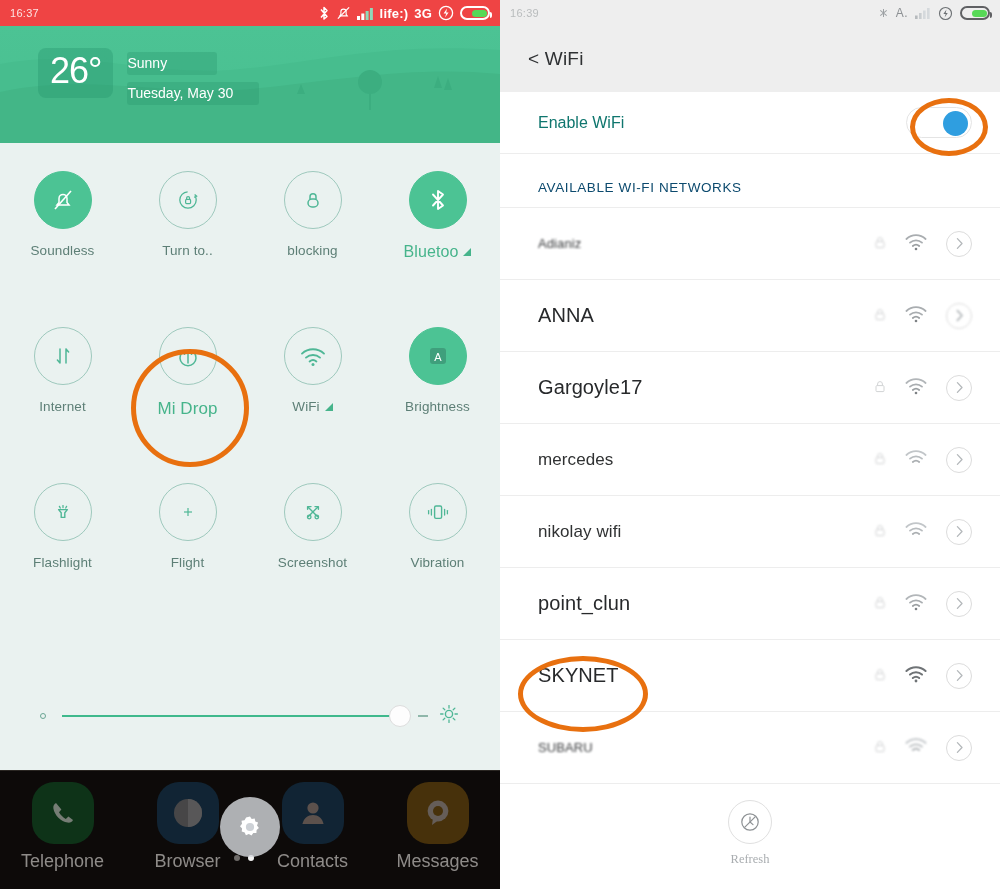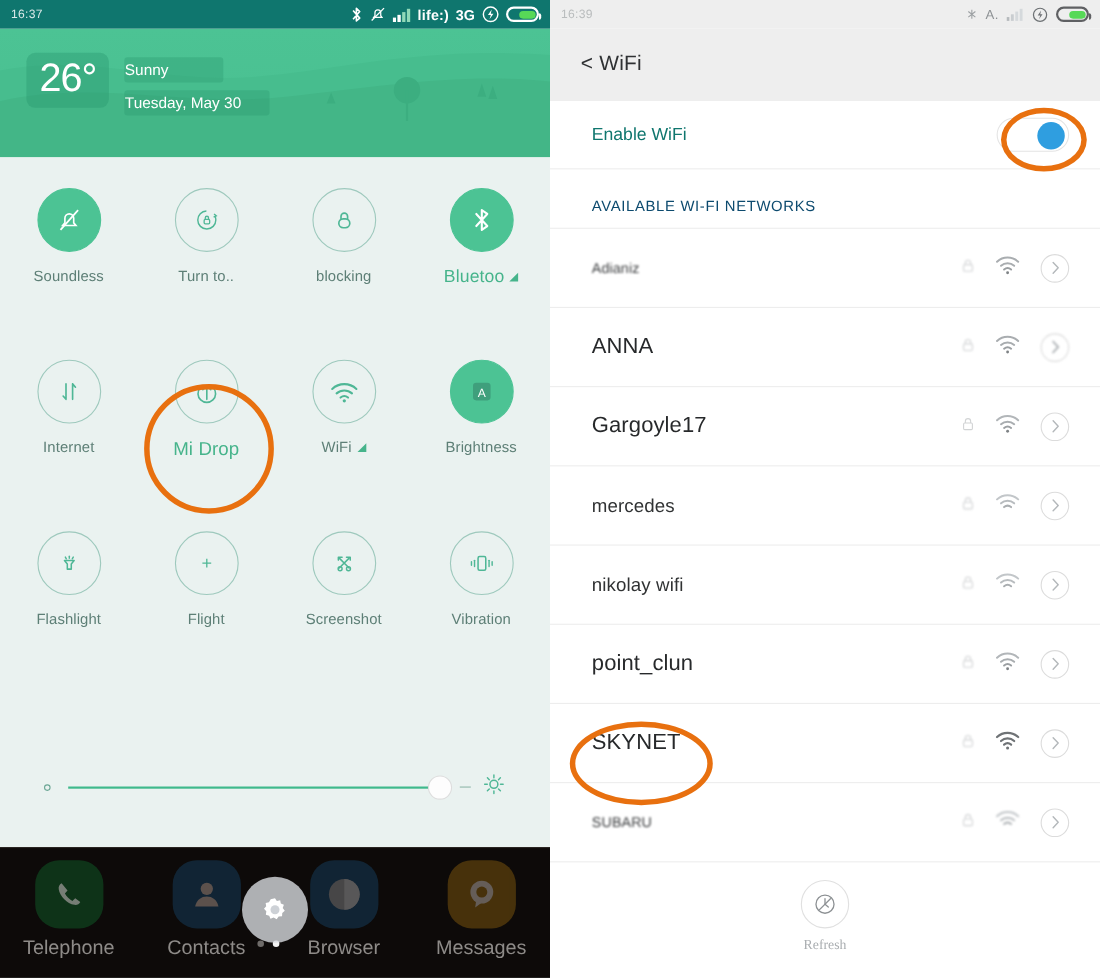--- a/index.html
+++ b/index.html
@@ -14,21 +14,21 @@
   .left-panel {
     position: relative;
     width: 500px; height: 889px;
     background: #eaf2f0;
     overflow: hidden;
   }
 
   
   .l-statusbar {
     position: relative; height: 26px; width: 100%;
-    background: #0f766e;
+    background: #ef4444;
     display: flex; align-items: center;
     padding: 0 10px; z-index: 5;
   }
   .l-time { font-size: 11px; color: #ffffff; letter-spacing: .3px; opacity:.85;}
   .l-status-right { margin-left: auto; display: flex; align-items: center; gap: 6px; }
   .l-status-right .txt { font-size: 13px; font-weight: bold; color: #fff; letter-spacing:.2px;}
   .svg-ic { display: block; }
 
   .battery {
     width: 30px; height: 14px; border: 2px solid #ffffff; border-radius: 7px;
@@ -43,21 +43,21 @@
   .battery.dark::after { background:#5f6063; }
 
   
   .weather {
     position: relative; height: 117px; width: 100%;
     background: linear-gradient(180deg,#4cc394 0%, #49bf90 100%);
     overflow: hidden;
   }
   .weather svg.hills { position: absolute; left:0; top:0; width:500px; height:117px; }
   .weather-content {
-    position: absolute; left: 24px; top: 22px;
+    position: absolute; left: 38px; top: 22px;
     display: flex; align-items: flex-start; gap: 14px;
   }
   .temp-box {
     background: rgba(40,150,110,.38); border-radius: 8px;
     padding: 5px 12px 9px; color:#fff; font-size: 36px; line-height:1;
     font-weight: 300; letter-spacing: -1px;
   }
   .weather-text { padding-top: 4px; display:flex; flex-direction:column; gap:7px; }
   .w-cond, .w-date {
     background: rgba(40,150,110,.32); color:#fff; font-size: 14px;
@@ -434,35 +434,35 @@
         <div class="dock-item">
           <div class="app-icon" style="background:#0f4d22">
             <svg width="34" height="34" viewBox="0 0 34 34">
                 <path d="M10 7c-2 1-3 3-2.6 5.4C8.4 19 15 25.6 21.6 26.6 24 27 26 26 27 24l-4.6-3.4-2.6 2.4c-2.6-1.4-5.4-4.2-6.8-6.8l2.4-2.6z" fill="#b7c4b8"></path>
               </svg>
           </div>
           <div class="app-label">Telephone</div>
         </div>
         <div class="dock-item">
           <div class="app-icon" style="background:#14354f">
+            <svg width="38" height="38" viewBox="0 0 38 38">
+                <circle cx="19" cy="19" r="14" fill="#6b6b6e"></circle>
+                <path d="M19 5a14 14 0 010 28z" fill="#878789"></path>
+              </svg>
+          </div>
+          <div class="app-label">Browser</div>
+        </div>
+        <div class="dock-item">
+          <div class="app-icon" style="background:#14354f">
             <svg width="34" height="34" viewBox="0 0 34 34">
                 <circle cx="17" cy="12" r="5.6" fill="#8d7d76"></circle>
                 <path d="M6.4 28c1.4-6 5.6-9 10.6-9s9.2 3 10.6 9z" fill="#8d7d76"></path>
               </svg>
           </div>
           <div class="app-label">Contacts</div>
-        </div>
-        <div class="dock-item">
-          <div class="app-icon" style="background:#14354f">
-            <svg width="38" height="38" viewBox="0 0 38 38">
-                <circle cx="19" cy="19" r="14" fill="#6b6b6e"></circle>
-                <path d="M19 5a14 14 0 010 28z" fill="#878789"></path>
-              </svg>
-          </div>
-          <div class="app-label">Browser</div>
         </div>
         <div class="dock-item">
           <div class="app-icon" style="background:#6b4a0d">
             <svg width="36" height="36" viewBox="0 0 36 36">
                 <circle cx="18" cy="16" r="10.4" fill="#9b9089"></circle>
                 <path d="M13 23 L12 30 L20 24 Z" fill="#9b9089"></path>
                 <circle cx="18" cy="16" r="5" fill="#6b4a0d"></circle>
               </svg>
           </div>
           <div class="app-label">Messages</div>

